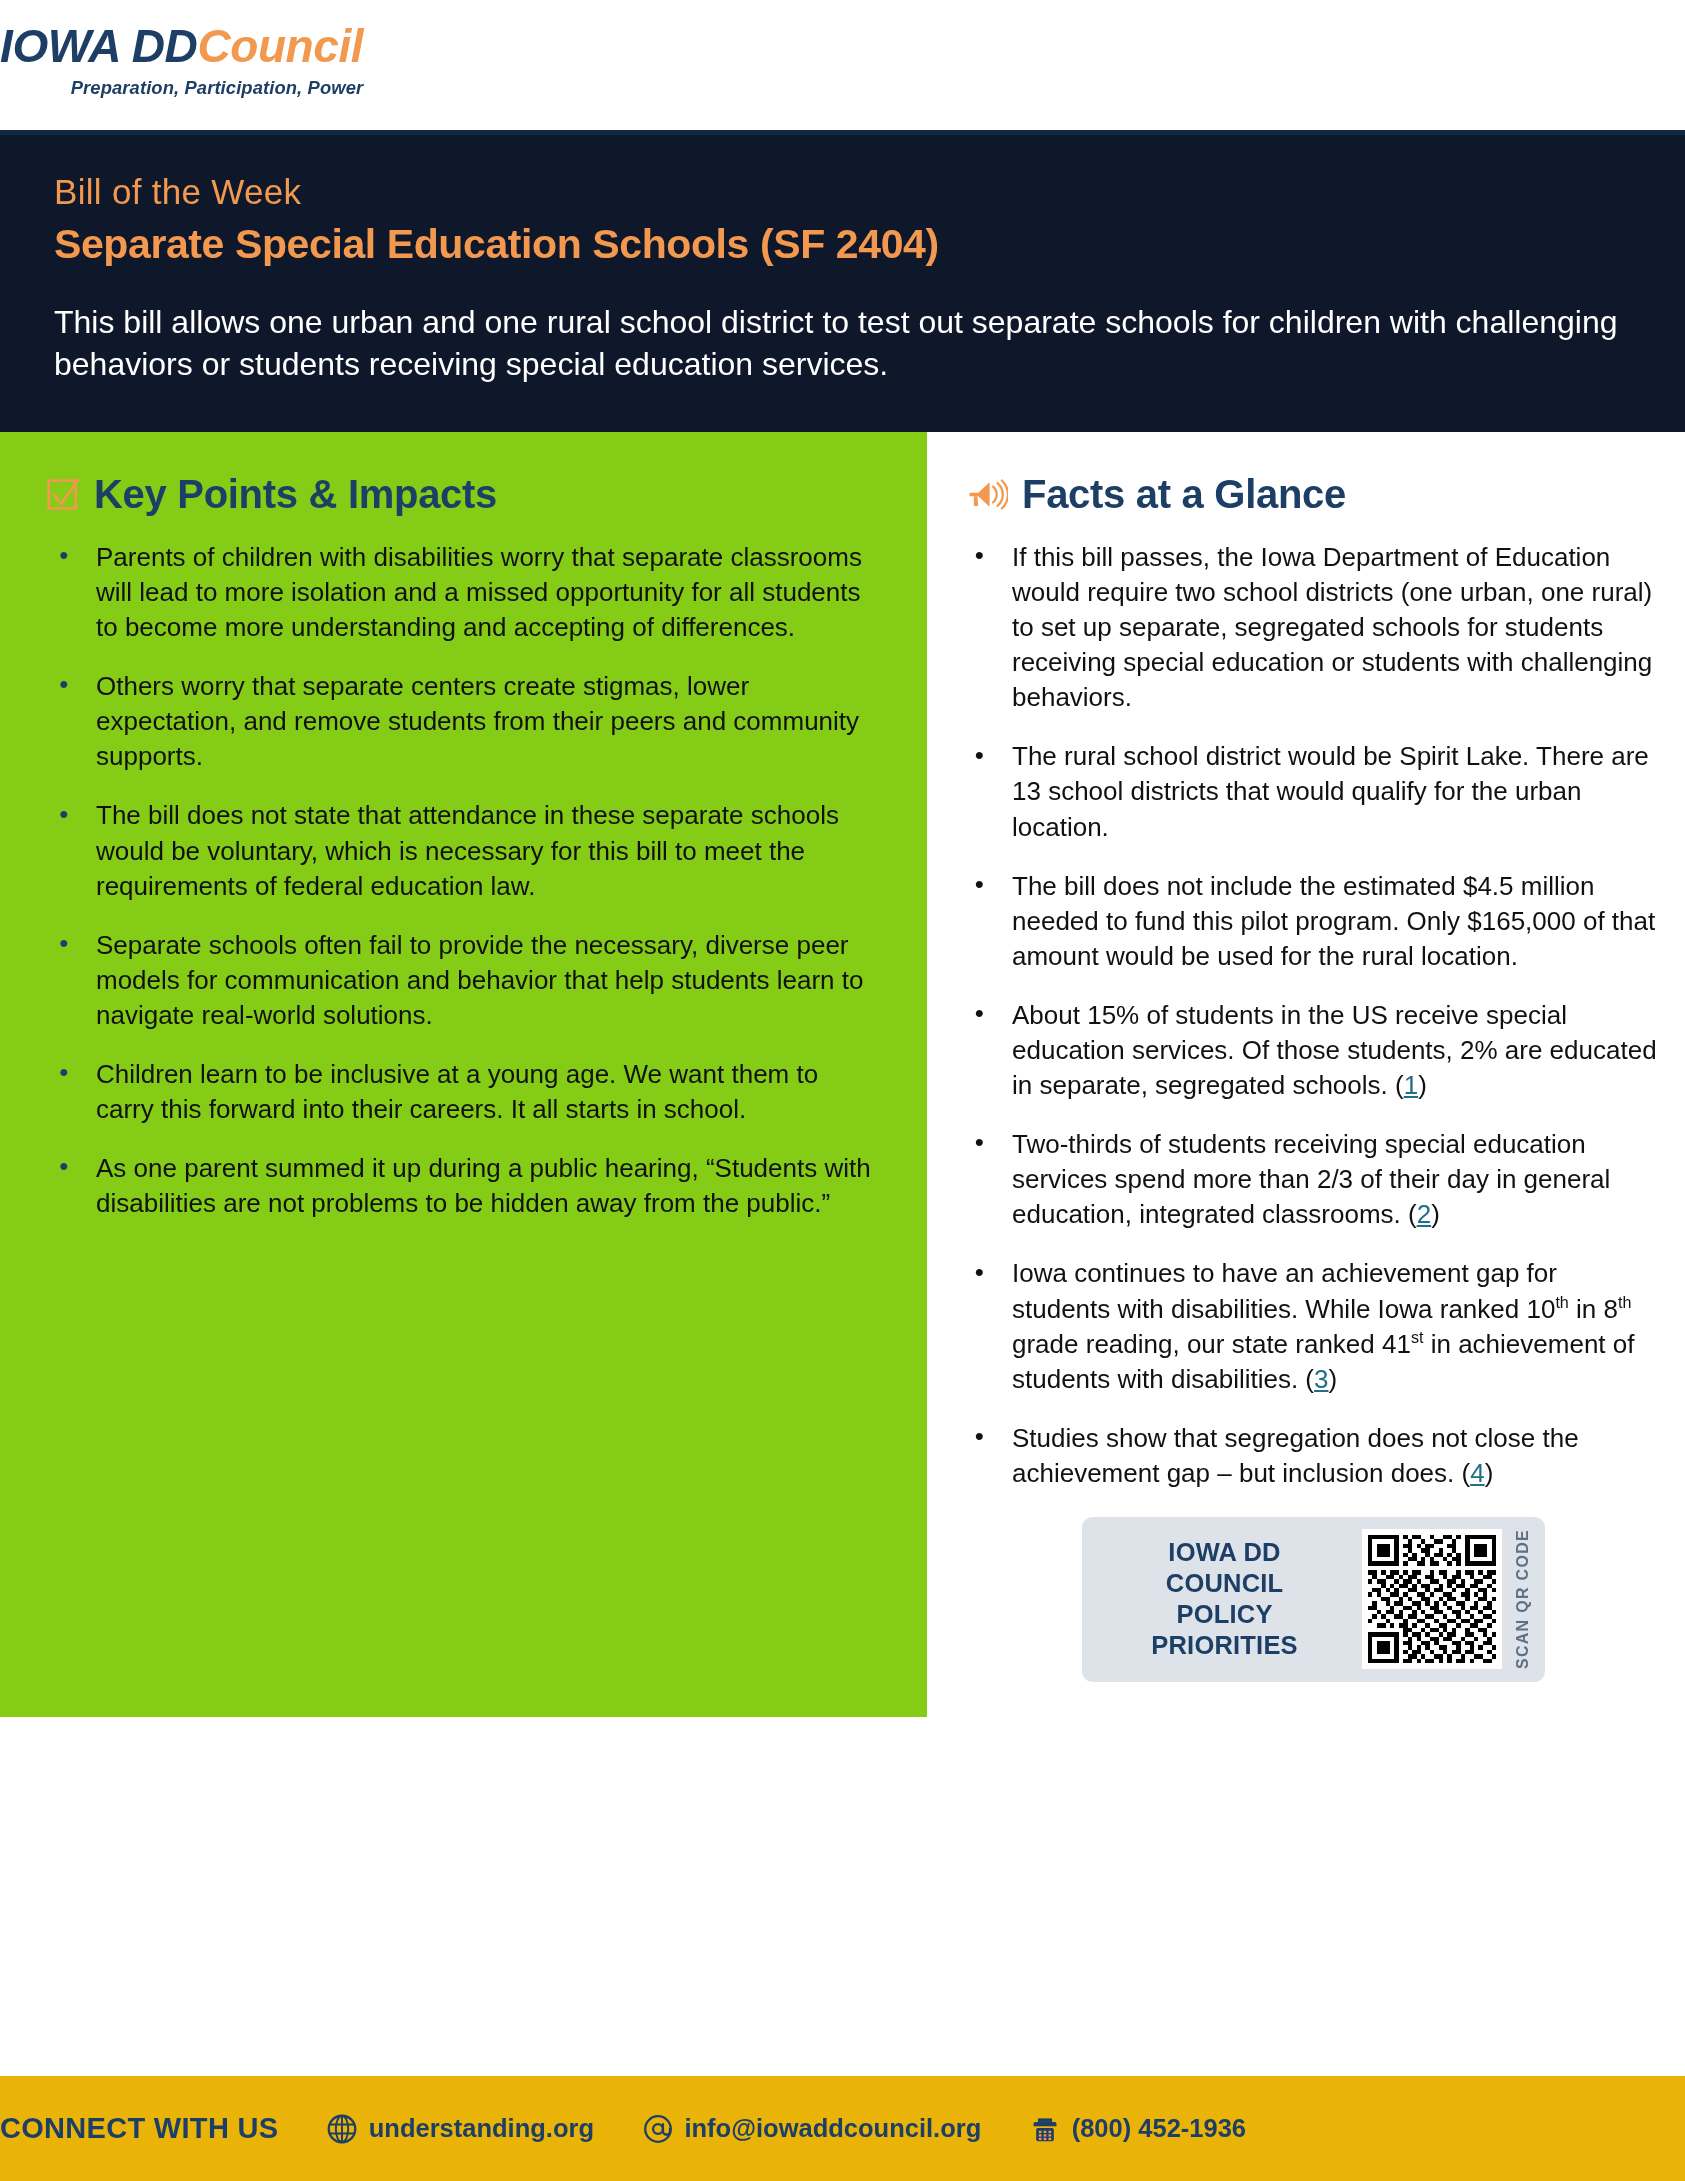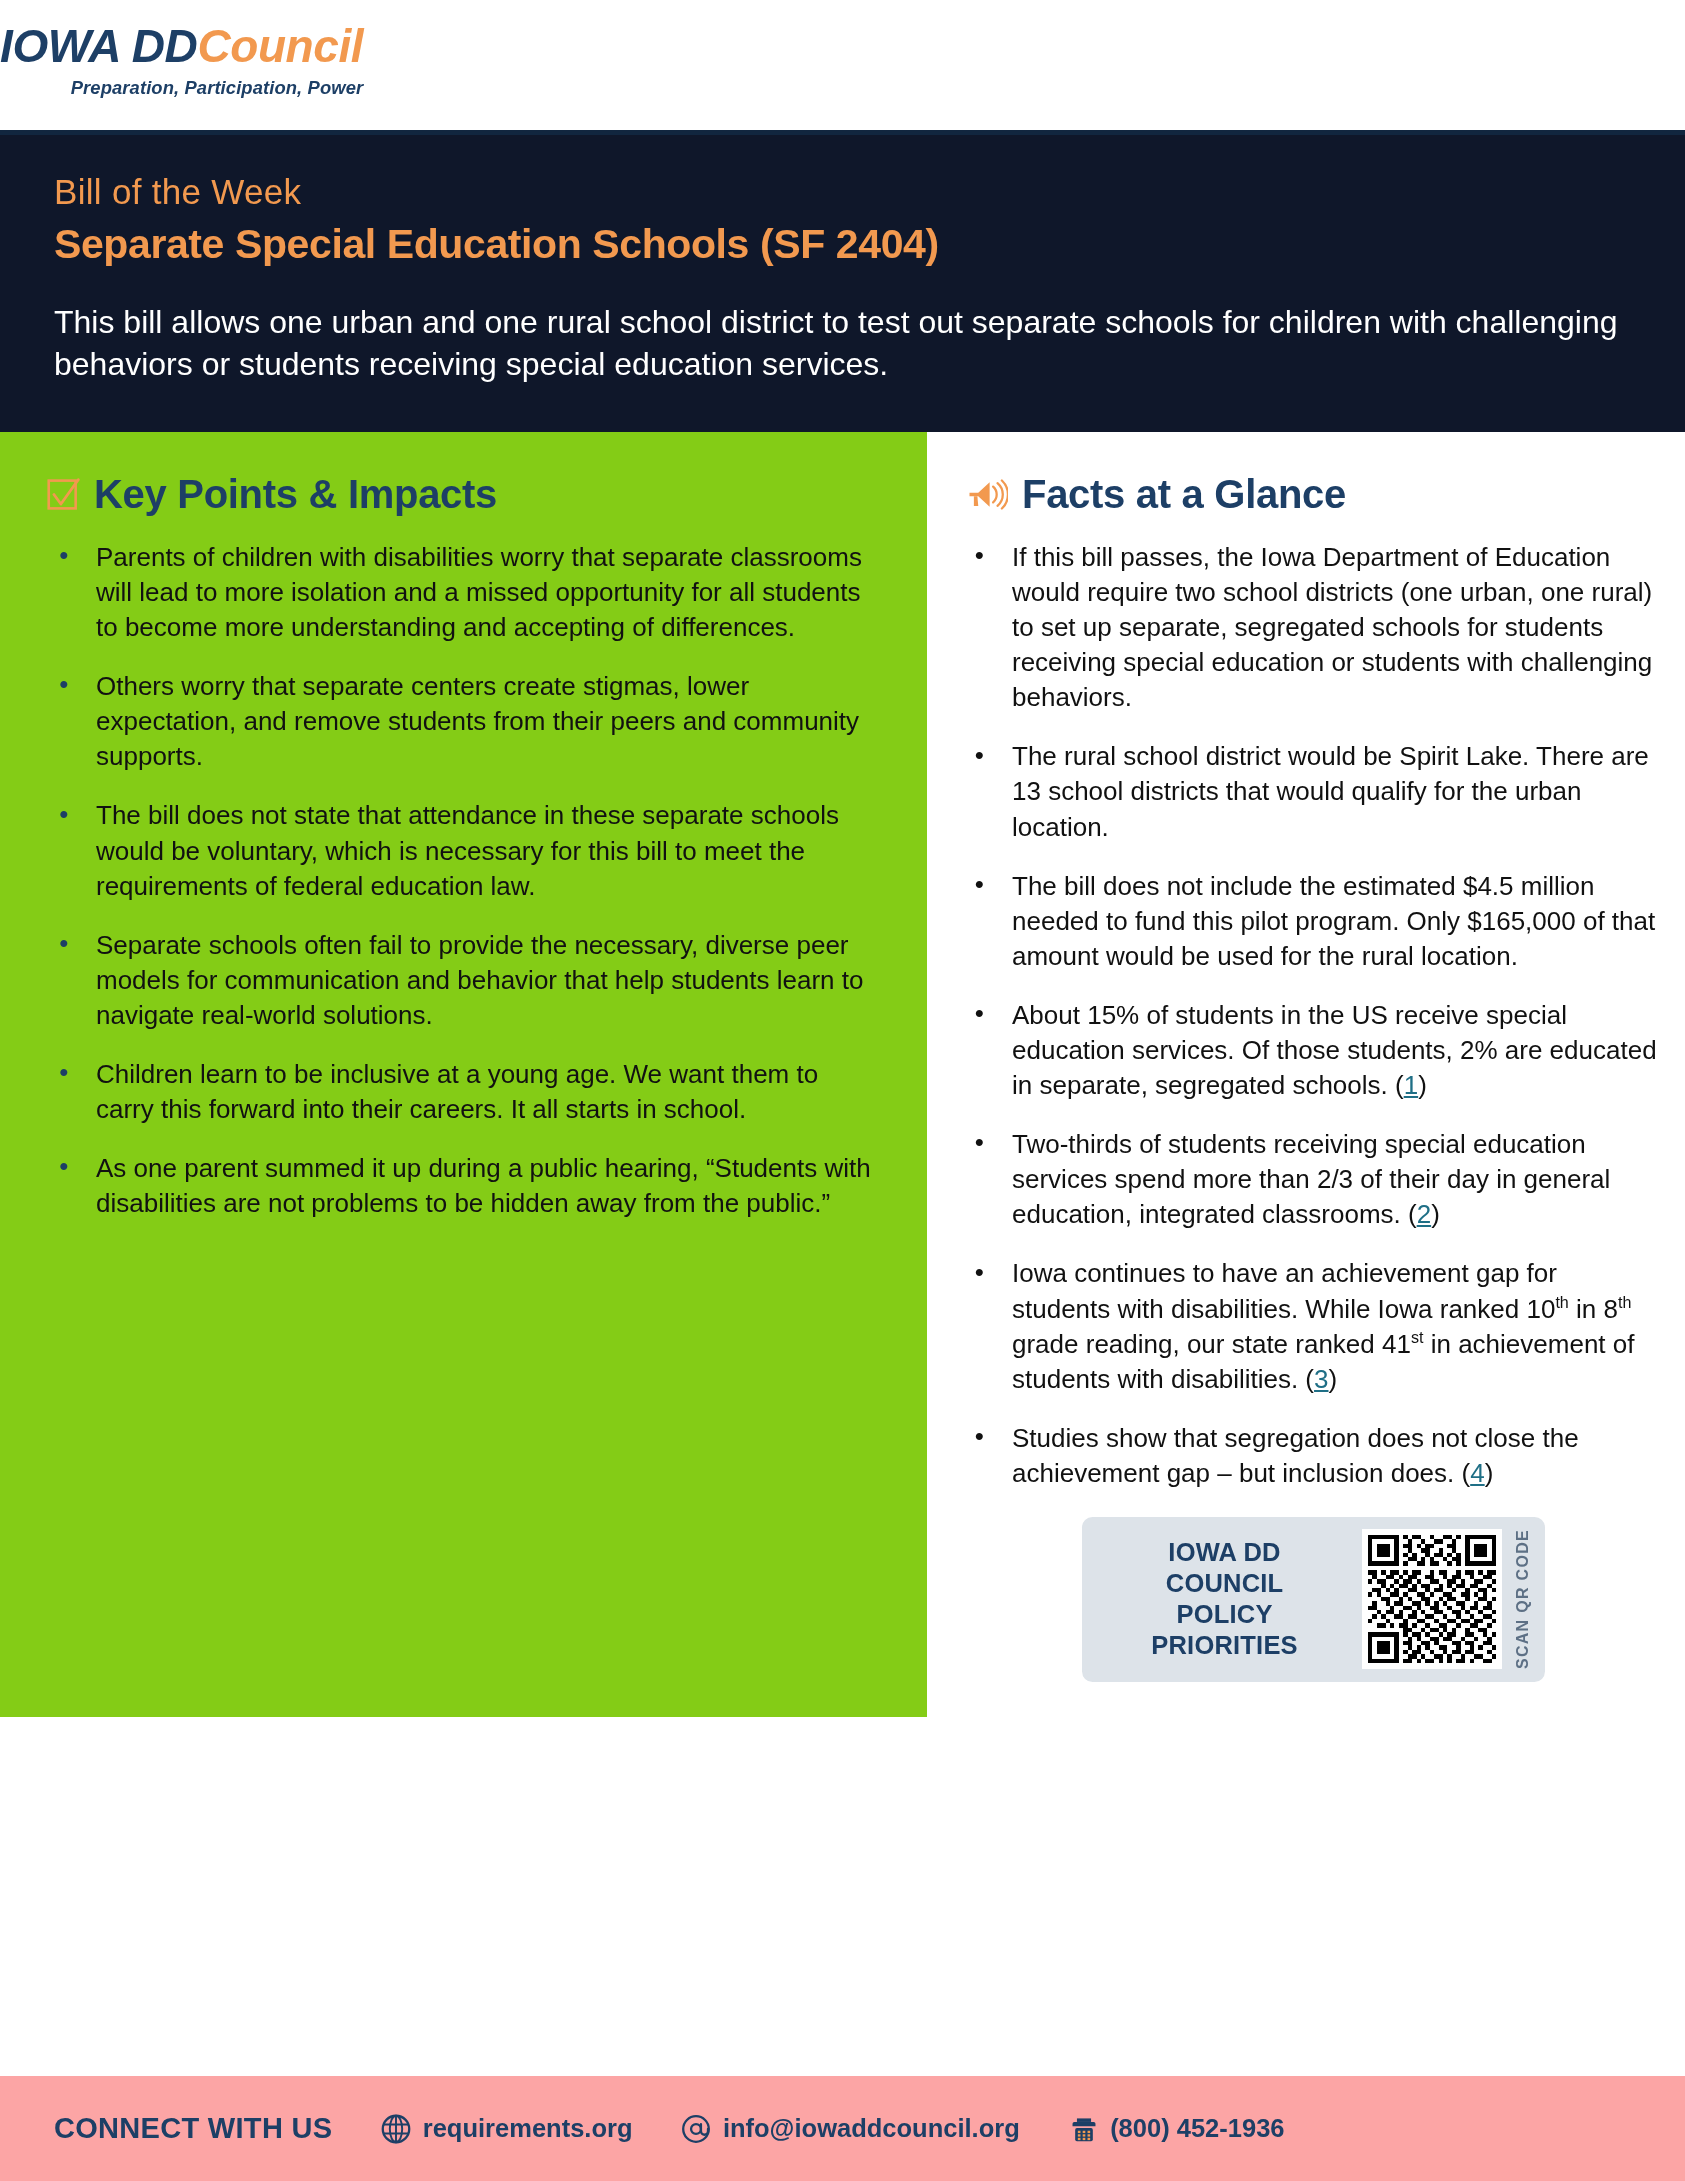--- a/index.html
+++ b/index.html
@@ -179,24 +179,23 @@
     letter-spacing: 1.3px;
     white-space: nowrap;
     flex: 0 0 auto;
   }
 
   
   .footer {
     position: absolute;
     left: 0; right: 0; bottom: 0;
     height: 105px;
-    background: #fca5a5;
+    background: #eab308;
     display: flex;
     align-items: center;
-    padding-left: 54px;
     gap: 49px;
   }
   .footer-title {
     font-size: 29px;
     font-weight: 700;
     color: #1d3f66;
     letter-spacing: 0.3px;
   }
   .footer-item {
     display: flex;
@@ -527,21 +526,21 @@
     <div class="footer-title">CONNECT WITH US</div>
 
     <div class="footer-item">
       <span class="footer-ico">
         <svg viewBox="0 0 34 34" width="30" height="30" aria-hidden="true">
           <circle cx="17" cy="17" r="15" fill="none" stroke="#1d3f66" stroke-width="2.6"></circle>
           <ellipse cx="17" cy="17" rx="7" ry="15" fill="none" stroke="#1d3f66" stroke-width="2.2"></ellipse>
           <path d="M3 12 H31 M3 22 H31 M17 2 V32" stroke="#1d3f66" stroke-width="2.2" fill="none"></path>
         </svg>
       </span>
-      <span>requirements.org</span>
+      <span>understanding.org</span>
     </div>
 
     <div class="footer-item">
       <span class="footer-ico">
         <svg viewBox="0 0 34 34" width="30" height="30" aria-hidden="true">
           <circle cx="17" cy="17" r="14.5" fill="none" stroke="#1d3f66" stroke-width="2.6"></circle>
           <circle cx="17" cy="17" r="5.6" fill="none" stroke="#1d3f66" stroke-width="2.6"></circle>
           <path d="M22.6 11.5 V19.5 a4 4 0 0 0 8 0 V17" fill="none" stroke="#1d3f66" stroke-width="2.6" stroke-linecap="round"></path>
         </svg>
       </span>

